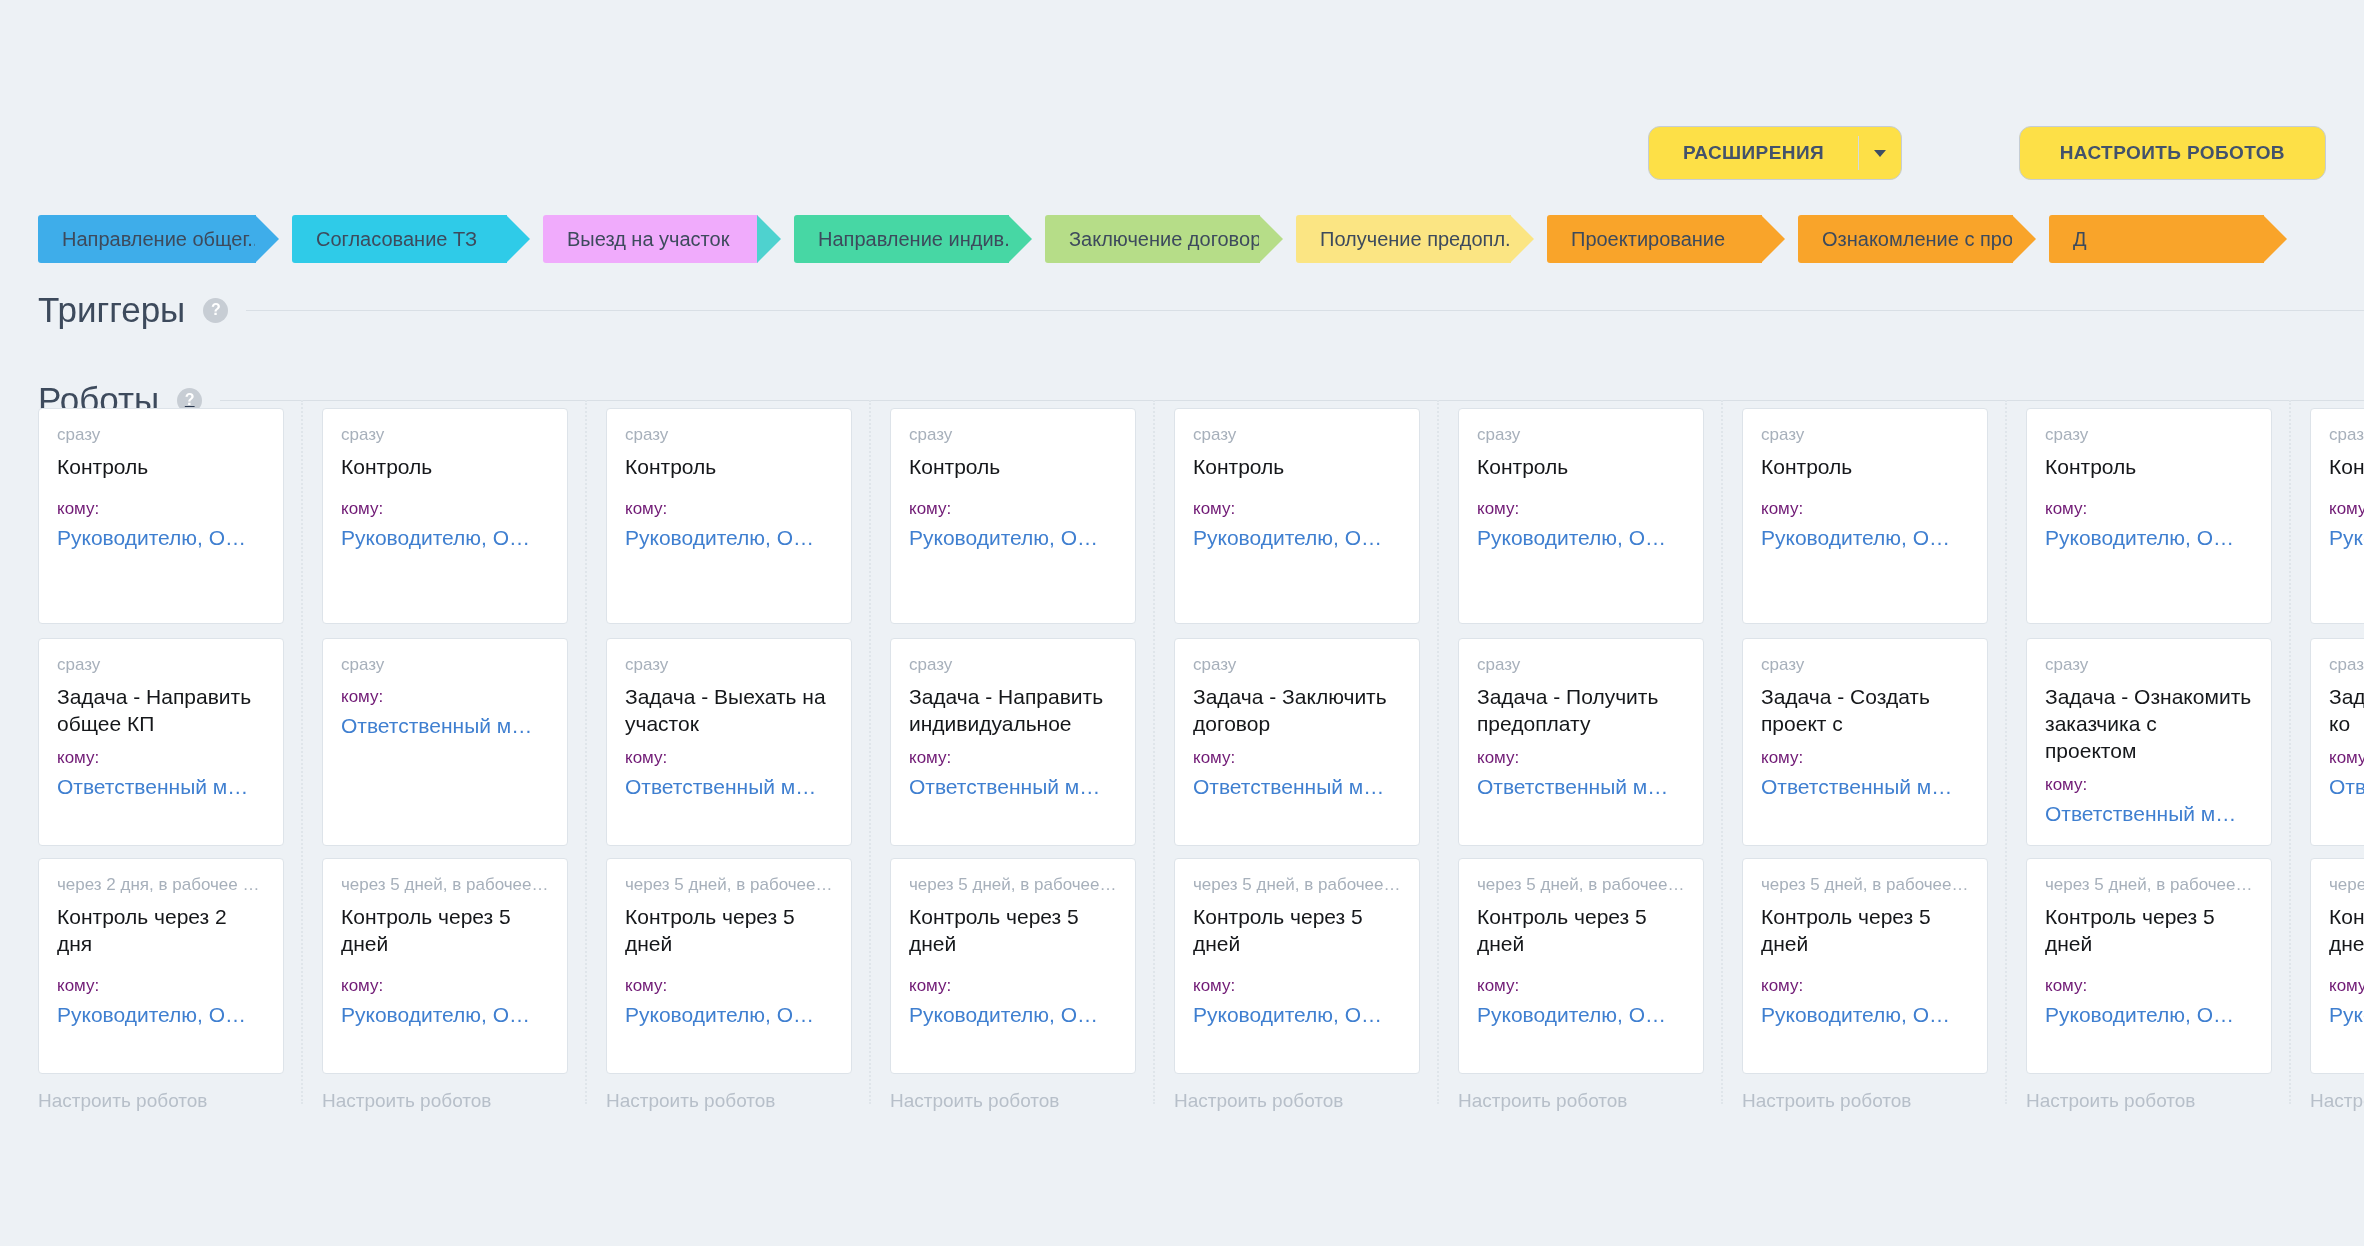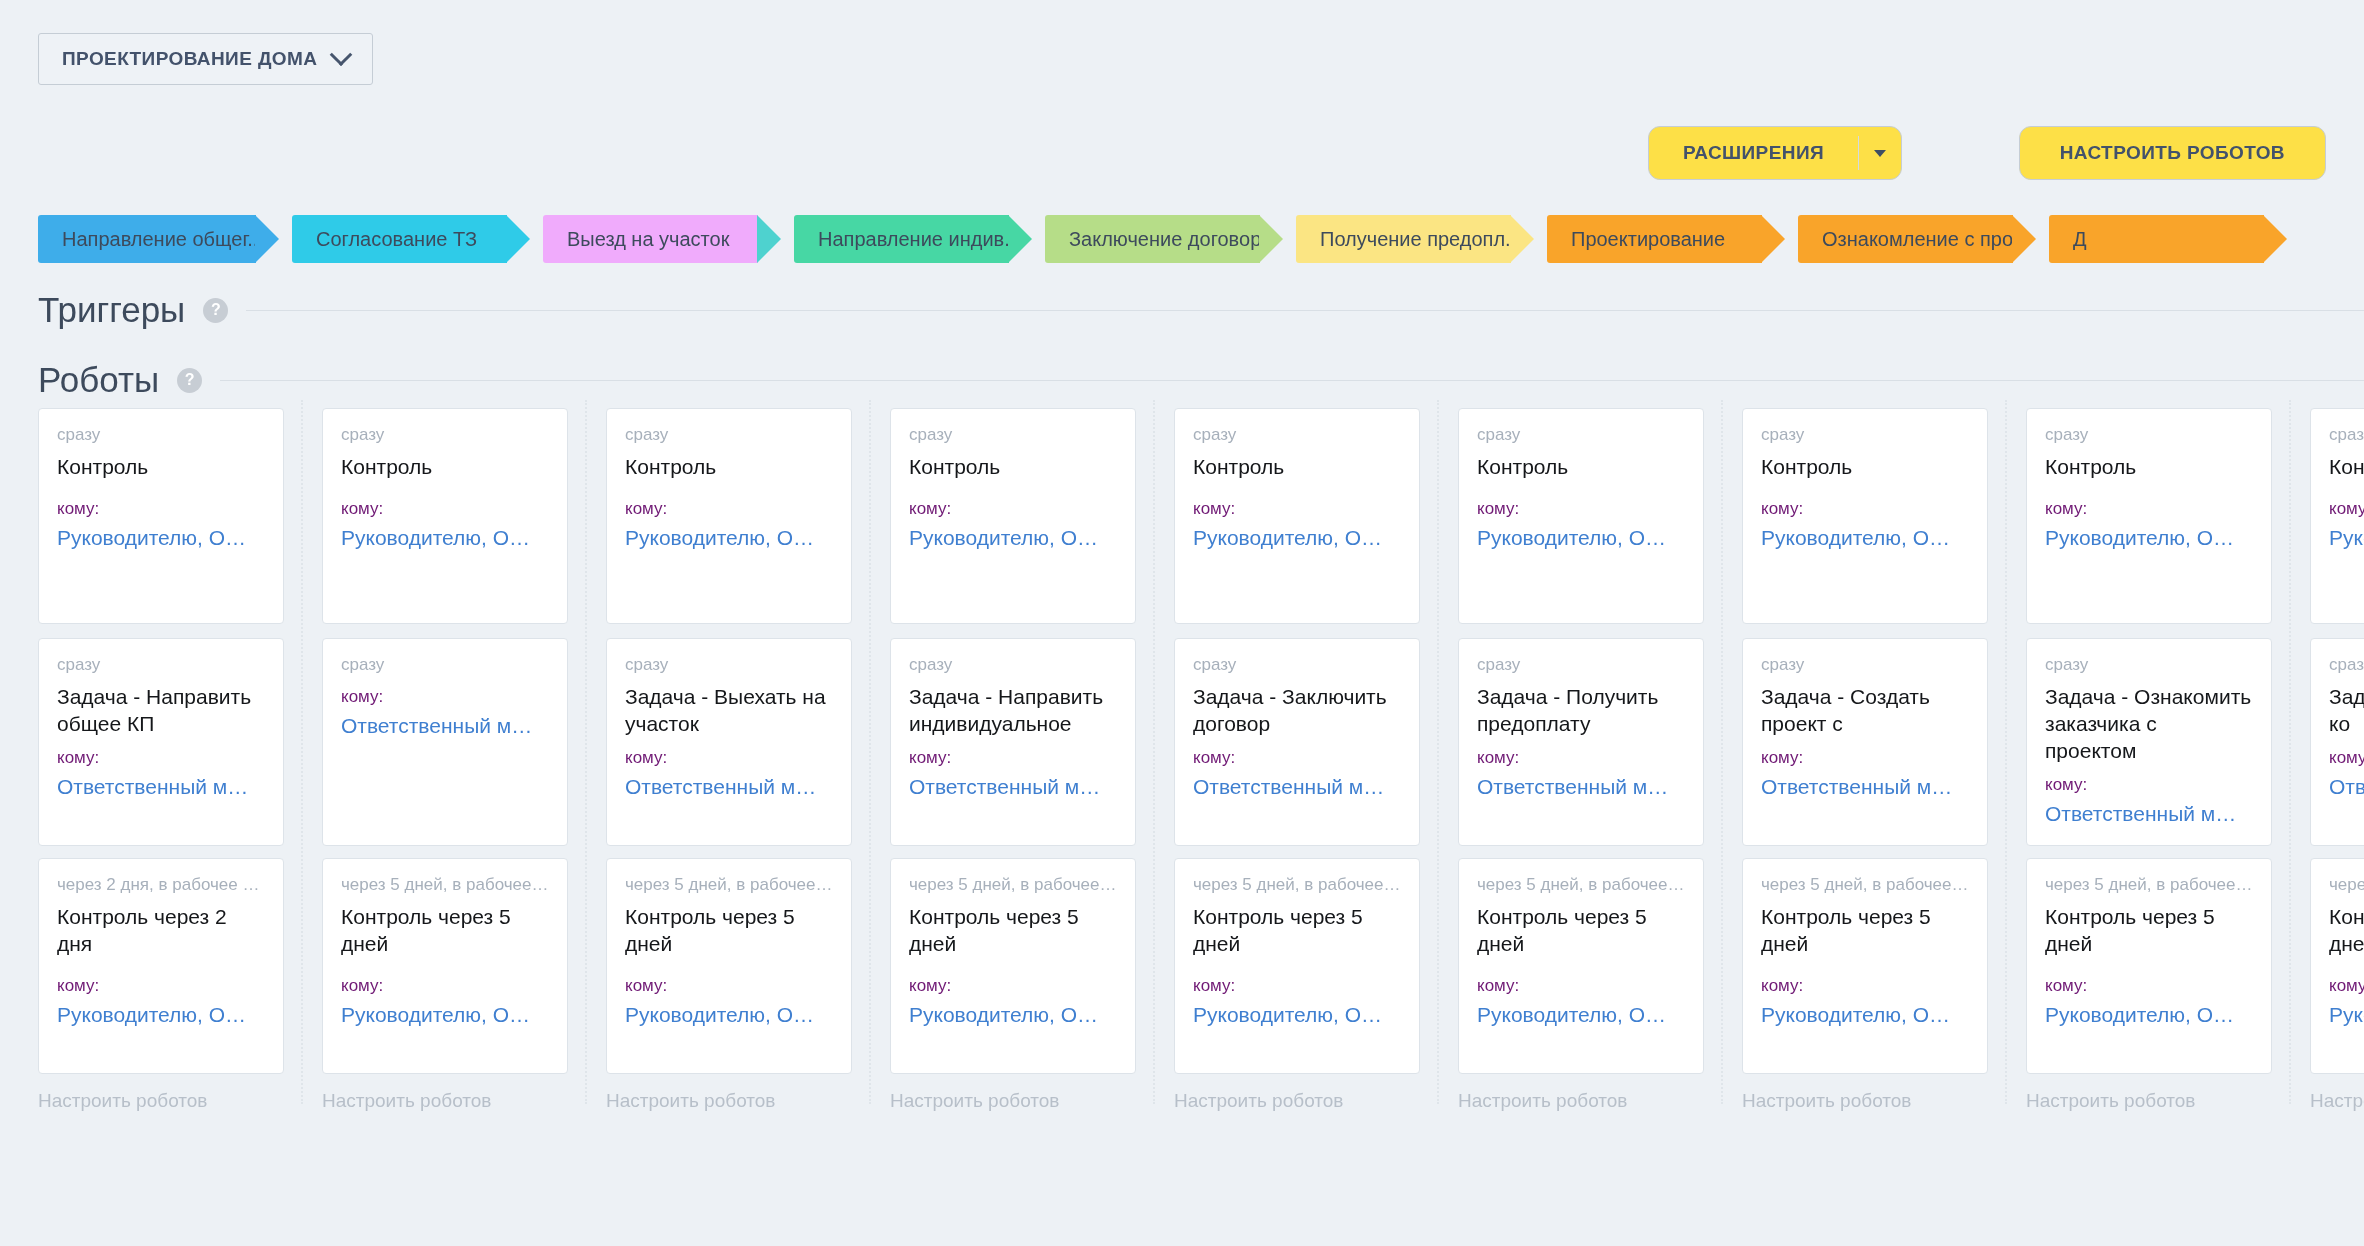--- a/index.html
+++ b/index.html
@@ -135,21 +135,21 @@
   
   .section-head {
     position: absolute;
     left: 38px;
     right: 0;
     display: flex;
     align-items: center;
     gap: 18px;
   }
   #triggers-head { top: 290px; }
-  #robots-head { top: 360px; }
+  #robots-head { top: 380px; text-decoration: underline; }
   .section-title {
     font-size: 35px;
     color: #3d4a5c;
     white-space: nowrap;
   }
   .help-badge {
     width: 25px; height: 25px;
     border-radius: 50%;
     background: #c7cdd4;
     color: #ffffff;
@@ -253,24 +253,20 @@
     white-space: nowrap;
   }
 </style>
 </head>
 <body>
 
 <div class="page">
 
   <div class="topbar">
 
-    <div class="funnel-select">
-      <span>ПРОЕКТИРОВАНИЕ ДОМА</span>
-      <span class="chev-down-stroke"></span>
-    </div>
 
     <div class="btn-group" id="ext-btn">
       <span class="label">РАСШИРЕНИЯ</span>
       <span class="divider"></span>
       <span class="arrow-cell">
         <span class="caret-down thin"></span>
       </span>
     </div>
 
     <div class="btn-group" id="robots-btn">

